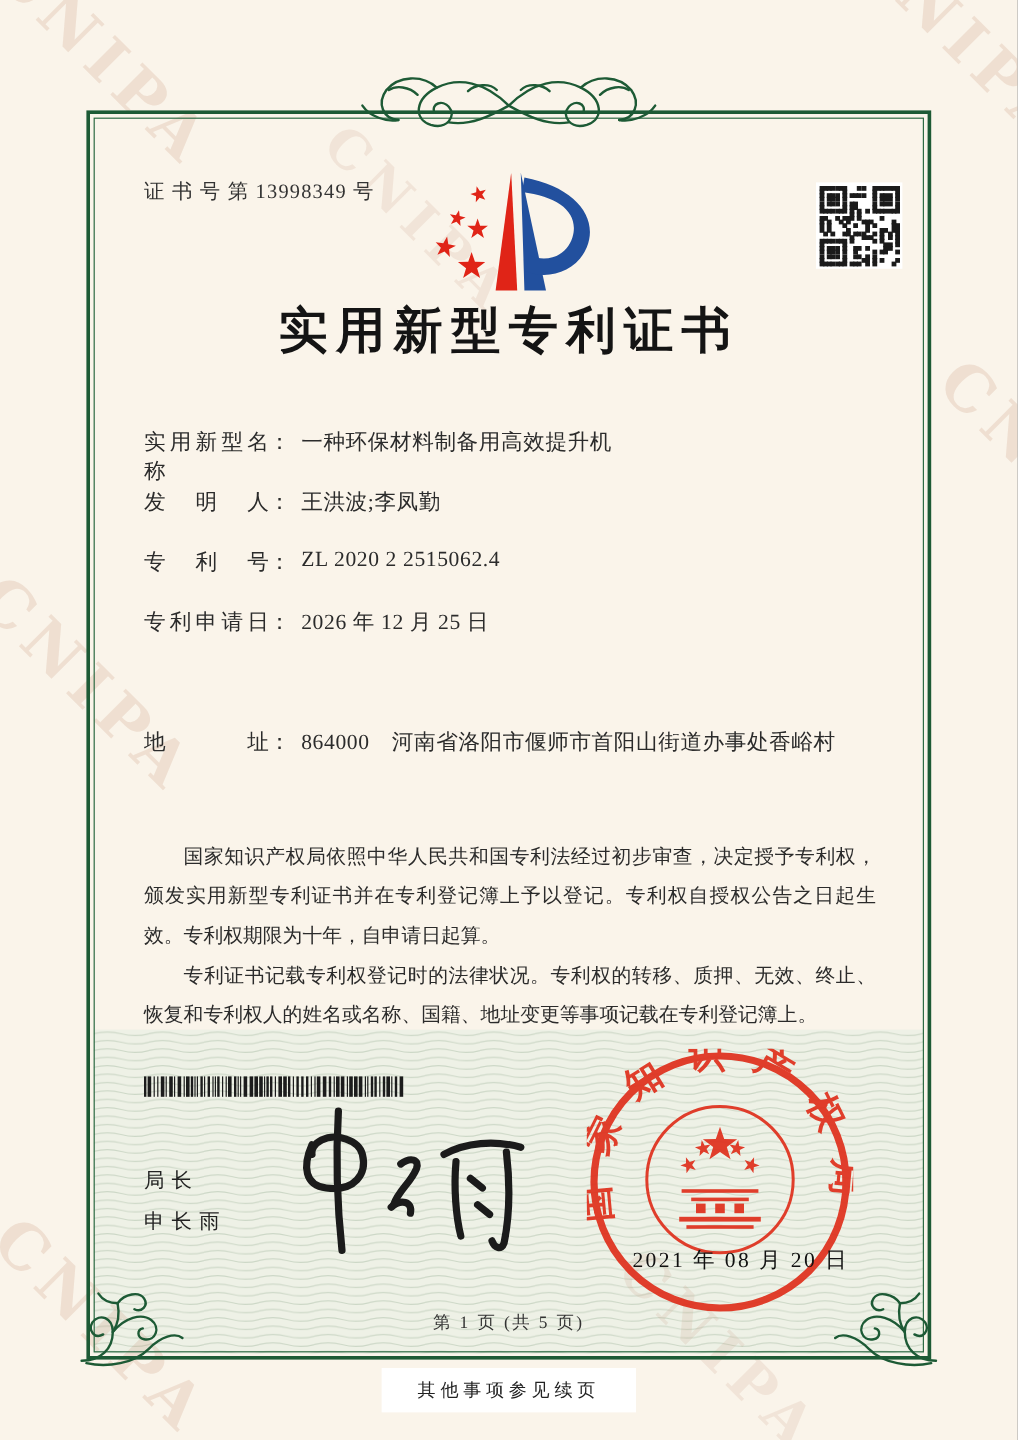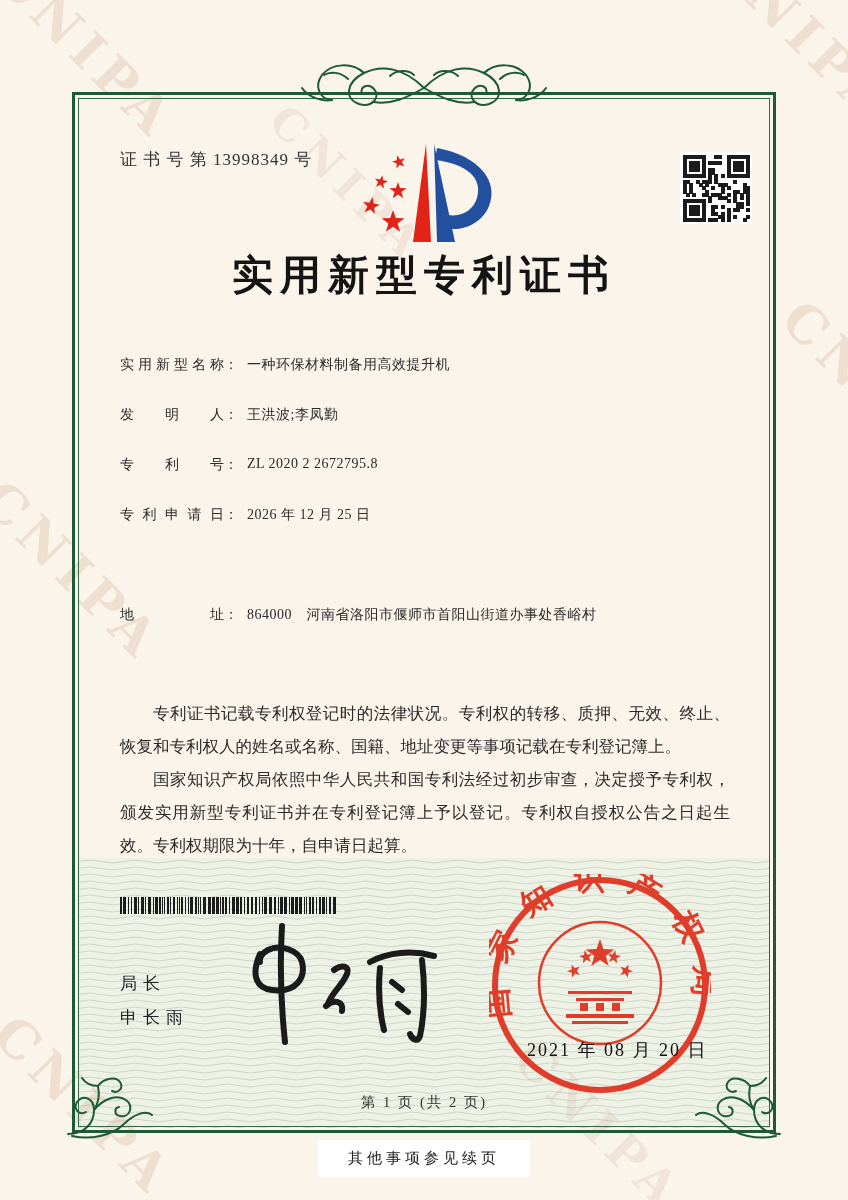--- a/index.html
+++ b/index.html
@@ -39,21 +39,21 @@
   .content{position:absolute;left:0;top:0;width:848px;height:1200px;z-index:4;}
   .cert-no{position:absolute;left:120px;top:148px;font-size:17px;letter-spacing:1px;color:#333;}
   .logo{position:absolute;left:354px;top:136px;width:150px;height:122px;}
   .qr{position:absolute;left:680px;top:152px;width:72px;height:72px;background:#fff;padding:3px;box-sizing:border-box;}
   .qr-inner{position:relative;width:66px;height:66px;}
   .qr-inner div{position:absolute;background:#1b1b1b;}
   .title{
     position:absolute;left:0;top:248px;width:848px;text-align:center;
     font-size:41px;font-weight:bold;letter-spacing:7px;color:#141414;
   }
-  .field-row{position:absolute;left:120px;width:620px;font-size:14px;color:#2b2b2b;}
+  .field-row{position:absolute;left:120px;width:620px;font-size:18px;color:#2b2b2b;}
   .flabel{display:inline-block;width:104px;text-align:justify;text-align-last:justify;vertical-align:top;}
   .colon{display:inline-block;vertical-align:top;}
   .fvalue{display:inline-block;margin-left:9px;letter-spacing:0.5px;vertical-align:top;max-width:490px;}
   .grant-col2{position:absolute;left:455px;top:0;white-space:nowrap;}
   .paras{position:absolute;left:120px;top:697px;width:610px;font-size:16.5px;line-height:33px;
     text-align:justify;color:#2b2b2b;}
   .paras p{margin:0;text-indent:2em;}
   .barcode{position:absolute;left:120px;top:897px;width:220px;height:17px;display:flex;align-items:stretch;}
   .barcode div{background:#1c1c1c;height:100%;}
   .sig-role{position:absolute;left:120px;top:972px;font-size:17px;letter-spacing:6px;color:#222;}
@@ -343,33 +343,33 @@
 
     <div class="title">实用新型专利证书</div>
 
     <div class="field-row" style="top:356px">
       <span class="flabel">实用新型名称</span><span class="colon">：</span><span class="fvalue">一种环保材料制备用高效提升机</span>
     </div>
     <div class="field-row" style="top:406px">
       <span class="flabel">发明人</span><span class="colon">：</span><span class="fvalue">王洪波;李凤勤</span>
     </div>
     <div class="field-row" style="top:456px">
-      <span class="flabel">专利号</span><span class="colon">：</span><span class="fvalue">ZL 2020 2 2672795.8</span>
+      <span class="flabel">专利号</span><span class="colon">：</span><span class="fvalue">ZL 2020 2 2515062.4</span>
     </div>
     <div class="field-row" style="top:506px">
       <span class="flabel">专利申请日</span><span class="colon">：</span><span class="fvalue">2026 年 12 月 25 日</span>
     </div>
     <div class="field-row" style="top:606px">
       <span class="flabel">地址</span><span class="colon">：</span><span class="fvalue">864000　河南省洛阳市偃师市首阳山街道办事处香峪村</span>
     </div>
 
 
     <div class="paras">
+      <p>国家知识产权局依照中华人民共和国专利法经过初步审查，决定授予专利权，颁发实用新型专利证书并在专利登记簿上予以登记。专利权自授权公告之日起生效。专利权期限为十年，自申请日起算。</p>
       <p>专利证书记载专利权登记时的法律状况。专利权的转移、质押、无效、终止、恢复和专利权人的姓名或名称、国籍、地址变更等事项记载在专利登记簿上。</p>
-      <p>国家知识产权局依照中华人民共和国专利法经过初步审查，决定授予专利权，颁发实用新型专利证书并在专利登记簿上予以登记。专利权自授权公告之日起生效。专利权期限为十年，自申请日起算。</p>
     </div>
 
     <div class="barcode" id="barcode">
         <div style="width: 2px; margin-right: 1px;"></div>
         <div style="width: 3px; margin-right: 2px;"></div>
         <div style="width: 1px; margin-right: 2px;"></div>
         <div style="width: 1px; margin-right: 2px;"></div>
         <div style="width: 3px; margin-right: 1px;"></div>
         <div style="width: 1px; margin-right: 2px;"></div>
         <div style="width: 3px; margin-right: 1px;"></div>
@@ -468,16 +468,16 @@
         <rect x="87" y="124" width="48" height="3"></rect>
         <rect x="91" y="129" width="8" height="8"></rect>
         <rect x="107" y="129" width="8" height="8"></rect>
         <rect x="123" y="129" width="8" height="8"></rect>
         <rect x="77" y="140" width="68" height="4"></rect>
         <rect x="83" y="147" width="56" height="3"></rect>
       </g>
     </svg>
     <div class="seal-date">2021 年 08 月 20 日</div>
 
-    <div class="page-info">第 1 页 (共 2 页)</div>
+    <div class="page-info">第 1 页 (共 5 页)</div>
     <div class="continuation">其他事项参见续页</div>
   </div>
 </div>
 
 </body></html>

